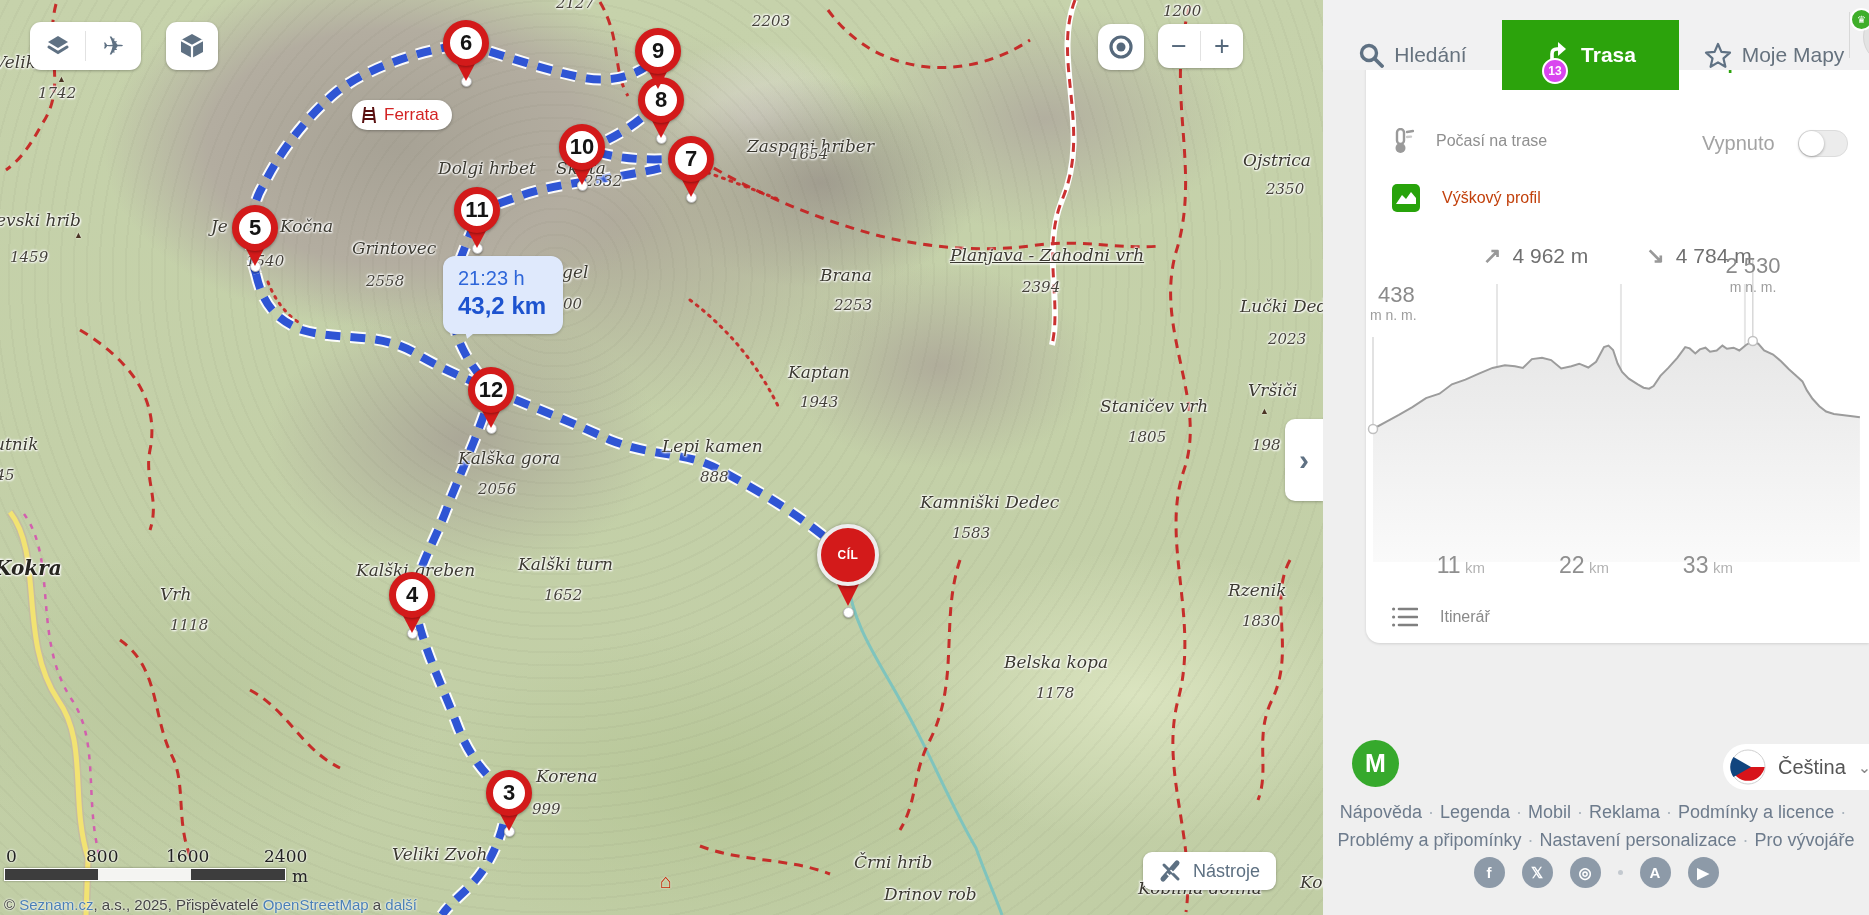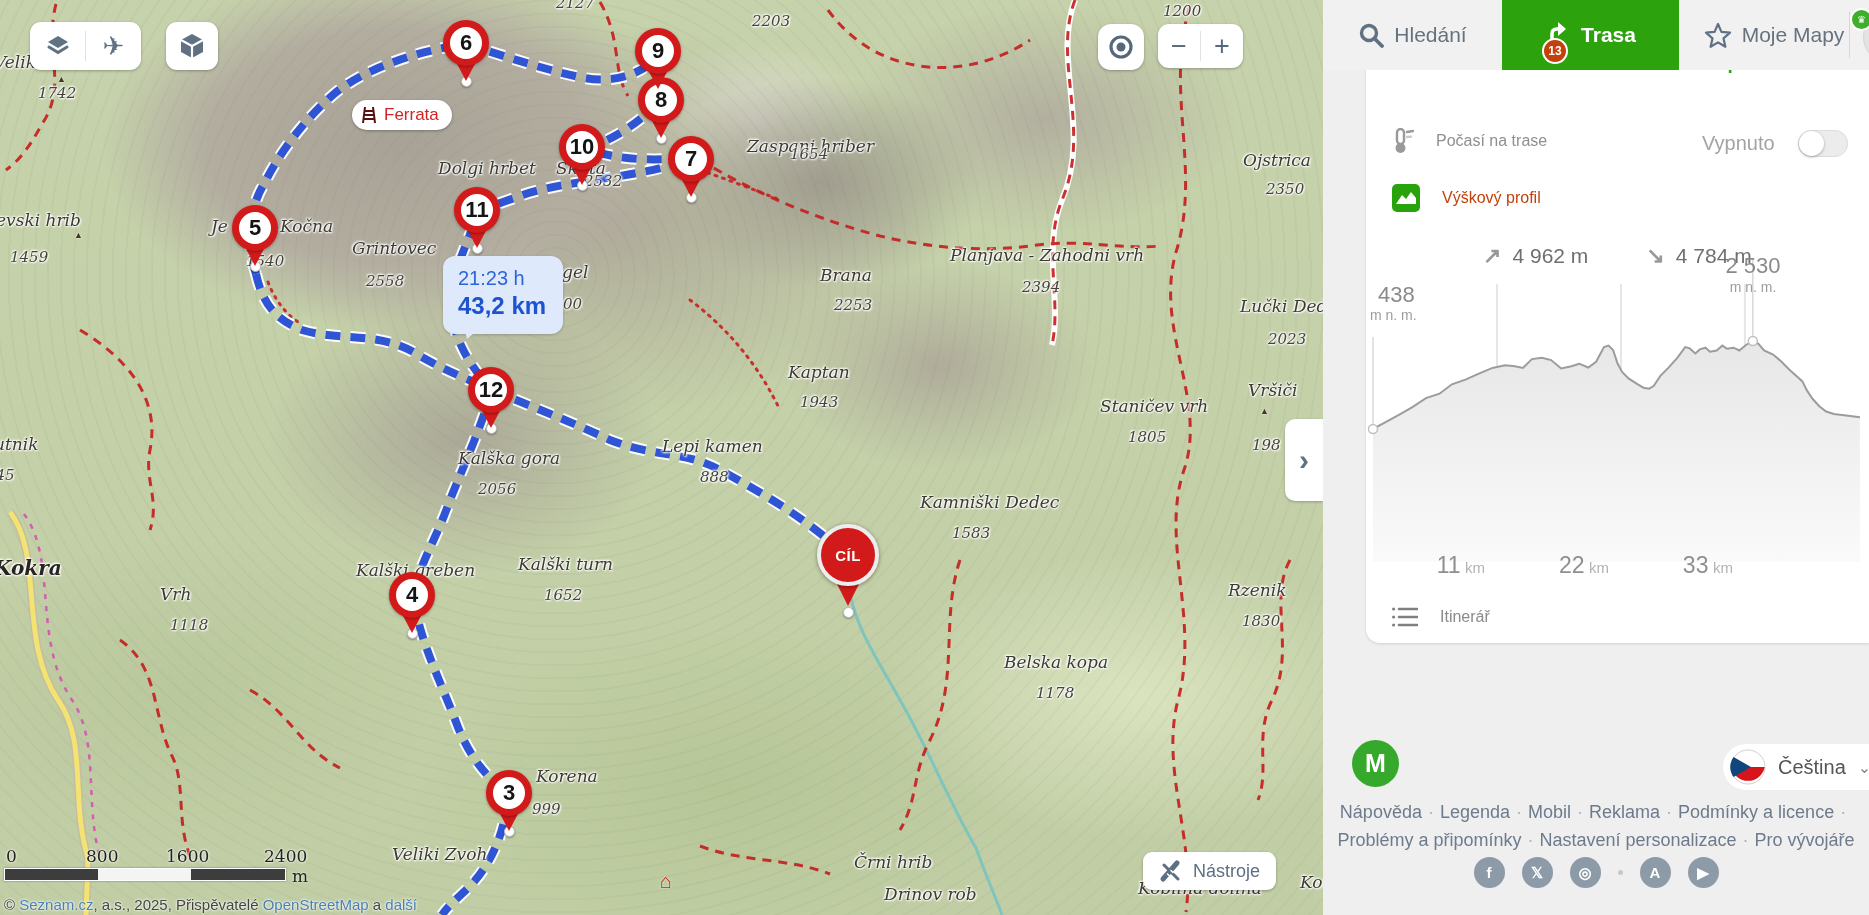--- a/index.html
+++ b/index.html
@@ -37,21 +37,21 @@
   .pin .circ{position:absolute;left:0;top:0;width:32px;height:32px;background:#fff;
     border:7px solid #d31a1a;border-radius:50%;display:flex;align-items:center;justify-content:center;
     font-size:22px;font-weight:bold;color:#141414;box-shadow:0 1px 3px rgba(0,0,0,.35);}
   .pin .tail{position:absolute;left:12px;top:40px;width:0;height:0;
     border-left:11px solid rgba(0,0,0,0);border-right:11px solid rgba(0,0,0,0);border-top:21px solid #d31a1a;}
   .pin-dot{position:absolute;z-index:5;width:9px;height:9px;border-radius:50%;
     background:#fff;border:1px solid #b9b9b9;box-shadow:0 1px 2px rgba(0,0,0,.3);}
   .pin-finish{position:absolute;z-index:6;width:64px;height:64px;}
   .pin-finish .circ{position:absolute;width:54px;height:54px;background:#d31a1a;border:4px solid #ededed;
     border-radius:50%;display:flex;align-items:center;justify-content:center;color:#fff;
-    font-weight:bold;font-size:15px;letter-spacing:.5px;box-shadow:0 1px 4px rgba(0,0,0,.4);}
+    font-weight:bold;font-size:12px;letter-spacing:.5px;box-shadow:0 1px 4px rgba(0,0,0,.4);}
   .pin-finish .tail{position:absolute;left:19px;top:58px;width:0;height:0;
     border-left:12px solid rgba(0,0,0,0);border-right:12px solid rgba(0,0,0,0);border-top:24px solid #d31a1a;}
 
   
   #route-tooltip{position:absolute;left:443px;top:256px;width:120px;height:78px;z-index:5;
     background:#dfe9fc;border-radius:12px;box-shadow:0 1px 3px rgba(0,0,0,.2);}
   #route-tooltip::after{content:"";position:absolute;left:14px;bottom:-16px;width:0;height:0;
     border:11px solid rgba(0,0,0,0);border-top:17px solid #dfe9fc;transform:rotate(18deg);}
   #route-tooltip .t1{margin:11px 0 2px 15px;font-size:20px;color:#2e66d9;}
   #route-tooltip .t2{margin-left:15px;font-size:24px;font-weight:bold;color:#1d53cf;}
@@ -87,24 +87,24 @@
   #scalebar .munit{position:absolute;left:288px;top:20px;font-size:17px;color:#222;
     font-family:"DejaVu Serif","Liberation Serif",serif;text-shadow:0 0 2px #fff;}
   #copyright{position:absolute;left:4px;top:896px;z-index:8;font-size:15px;color:#444;
     text-shadow:0 0 2px #fff,0 0 3px #fff;white-space:nowrap;}
   #copyright .lnk{color:#4a7fb5;text-decoration:none;}
 
   
   #sidebar{position:absolute;left:1323px;top:0;width:546px;height:915px;background:#efefef;z-index:10;}
   #tabbar{position:absolute;left:0;top:0;width:546px;height:70px;background:#f1f1f2;z-index:12;display:flex;}
   .tab{height:70px;display:flex;align-items:center;justify-content:center;gap:10px;
-    color:#66727e;font-size:21px;position:relative;}
+    color:#66727e;font-size:21px;position:relative;margin-top:20px;}
   .tab.active{background:#2ca30c;color:#fff;font-weight:bold;}
   .tab .badge{position:absolute;left:40px;top:38px;width:22px;height:22px;border-radius:50%;
-    background:#c2410c;border:2px solid #fff;color:#fff;font-size:12px;font-weight:bold;
+    background:#d946ef;border:2px solid #fff;color:#fff;font-size:12px;font-weight:bold;
     display:flex;align-items:center;justify-content:center;}
   #tab-divider{position:absolute;left:526px;top:12px;width:1px;height:46px;background:#d8d8d8;z-index:13;}
   #avatar{position:absolute;left:540px;top:10px;width:52px;height:52px;border-radius:50%;
     background:#e3e3e3;z-index:13;border:1px solid #d5d5d5;}
   #crown-badge{position:absolute;left:527px;top:8px;width:19px;height:19px;border-radius:50%;
     background:#3fae2a;border:2px solid #fff;z-index:14;display:flex;align-items:center;
     justify-content:center;color:#fff;font-size:10px;line-height:10px;}
   #quicklinks{position:absolute;left:0;top:52px;width:546px;z-index:11;display:flex;}
   #quicklinks span{position:absolute;top:0;transform:translateX(-50%);color:#2ca30c;
     font-size:19px;font-weight:bold;}
@@ -309,21 +309,21 @@
       <div class="map-label elev" style="left: 10px; top: 248px;">1459</div>
       <div class="map-label name" style="left: 211px; top: 216px;">Je</div>
       <div class="map-label name" style="left: 280px; top: 216px;">Kočna</div>
       <div class="map-label elev" style="left: 246px; top: 252px;">1540</div>
       <div class="map-label name" style="left: 352px; top: 238px;">Grintovec</div>
       <div class="map-label elev" style="left: 366px; top: 272px;">2558</div>
       <div class="map-label name" style="left: 562px; top: 262px;">gel</div>
       <div class="map-label elev" style="left: 563px; top: 295px;">00</div>
       <div class="map-label name" style="left: 820px; top: 265px;">Brana</div>
       <div class="map-label elev" style="left: 834px; top: 296px;">2253</div>
-      <div class="map-label name" style="left: 950px; top: 245px;">Planjava - Zahodni vrh</div>
+      <div class="map-label name" style="left: 950px; top: 245px; text-decoration: underline;">Planjava - Zahodni vrh</div>
       <div class="map-label elev" style="left: 1022px; top: 278px;">2394</div>
       <div class="map-label name" style="left: 1240px; top: 296px;">Lučki Dedec</div>
       <div class="map-label elev" style="left: 1268px; top: 330px;">2023</div>
       <div class="map-label name" style="left: 788px; top: 362px;">Kaptan</div>
       <div class="map-label elev" style="left: 800px; top: 393px;">1943</div>
       <div class="map-label name" style="left: 1100px; top: 396px;">Staničev vrh</div>
       <div class="map-label elev" style="left: 1128px; top: 428px;">1805</div>
       <div class="map-label name" style="left: 1248px; top: 380px;">Vršiči</div>
       <div class="map-label elev" style="left: 1252px; top: 436px;">198</div>
       <div class="map-label name" style="left: 662px; top: 436px;">Lepi kamen</div>

